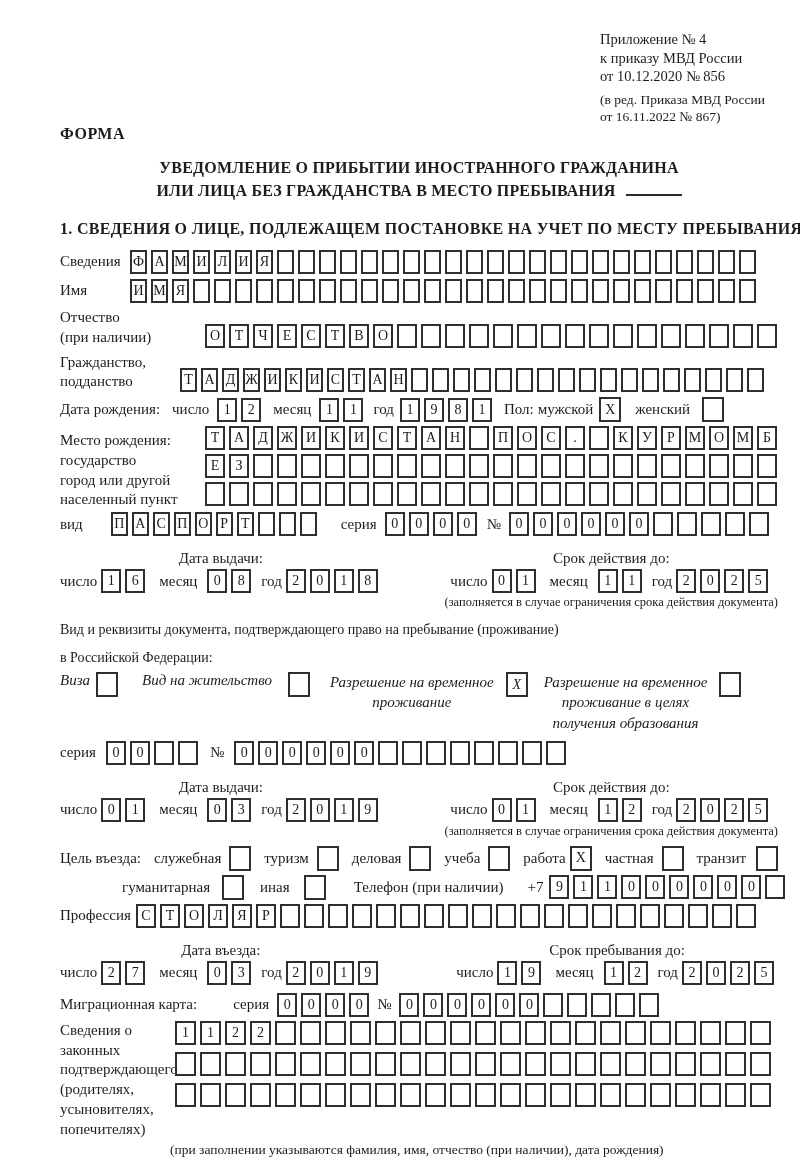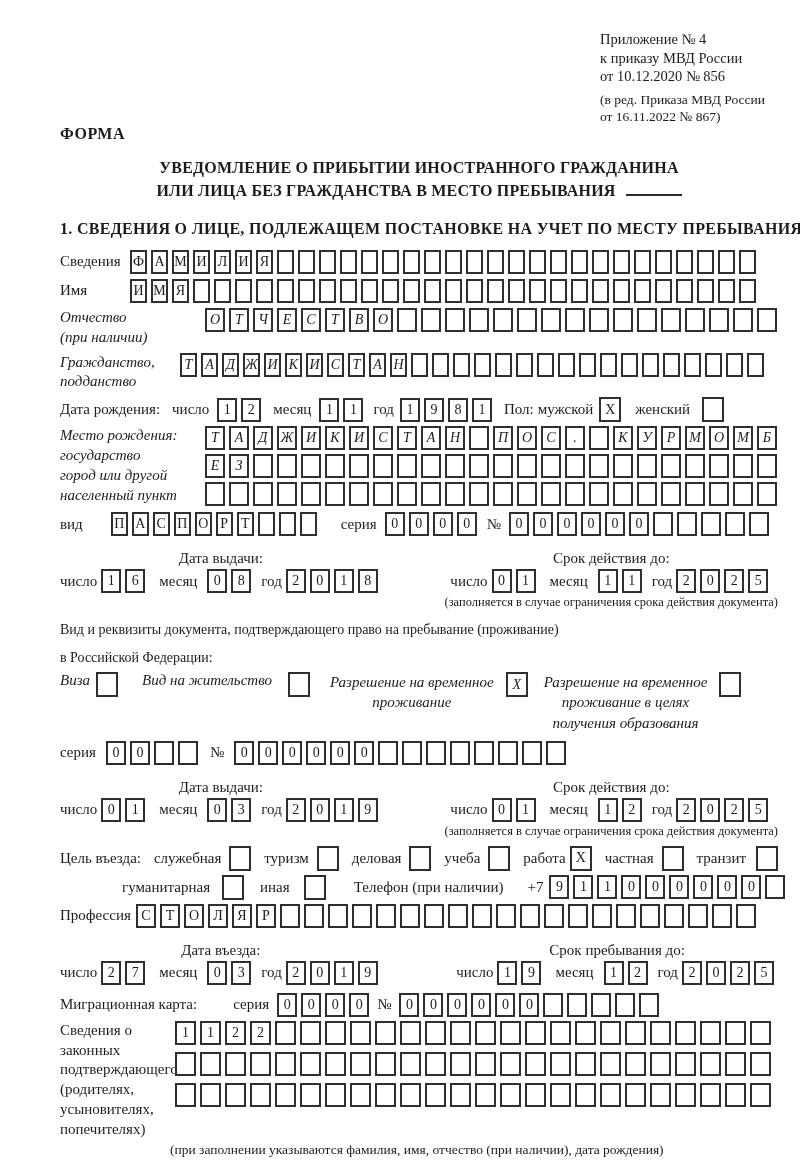--- a/index.html
+++ b/index.html
@@ -10,21 +10,21 @@
   }
   .appendix { margin-left:auto; width:178px; font-size:14.5px; line-height:1.28; white-space:nowrap; }
   .appendix .amend { font-size:13.5px; }
   .appendix .amend.first { margin-top:5px; }
   .forma { text-align:left; padding-right:12px; font-weight:bold; font-size:16px; letter-spacing:.5px; }
   .title { text-align:center; font-weight:bold; font-size:16px; margin-top:14px; line-height:1.4; letter-spacing:.2px; }
   .uline { display:inline-block; width:56px; border-bottom:2px solid #2a2a2a; margin-left:10px; }
   .sec1 { font-weight:bold; font-size:16px; margin-top:18px; letter-spacing:.3px; white-space:nowrap; }
 
   .frow { display:flex; align-items:center; margin-top:5px; }
-  .frow.start { align-items:flex-start;font-style:italic; }
+  .frow.start { align-items:flex-end; }
   .lab { font-size:15px; white-space:nowrap; }
   .sublab { font-size:15px; }
   .labcol { display:flex; flex-direction:column; font-size:15px; line-height:1.32; }
 
   .cells { display:inline-flex; }
   .cell {
     display:inline-flex; align-items:center; justify-content:center;
     height:20px; border:2px solid #2f2f2f; margin-right:4px;
     font-size:14px; line-height:1;
   }

